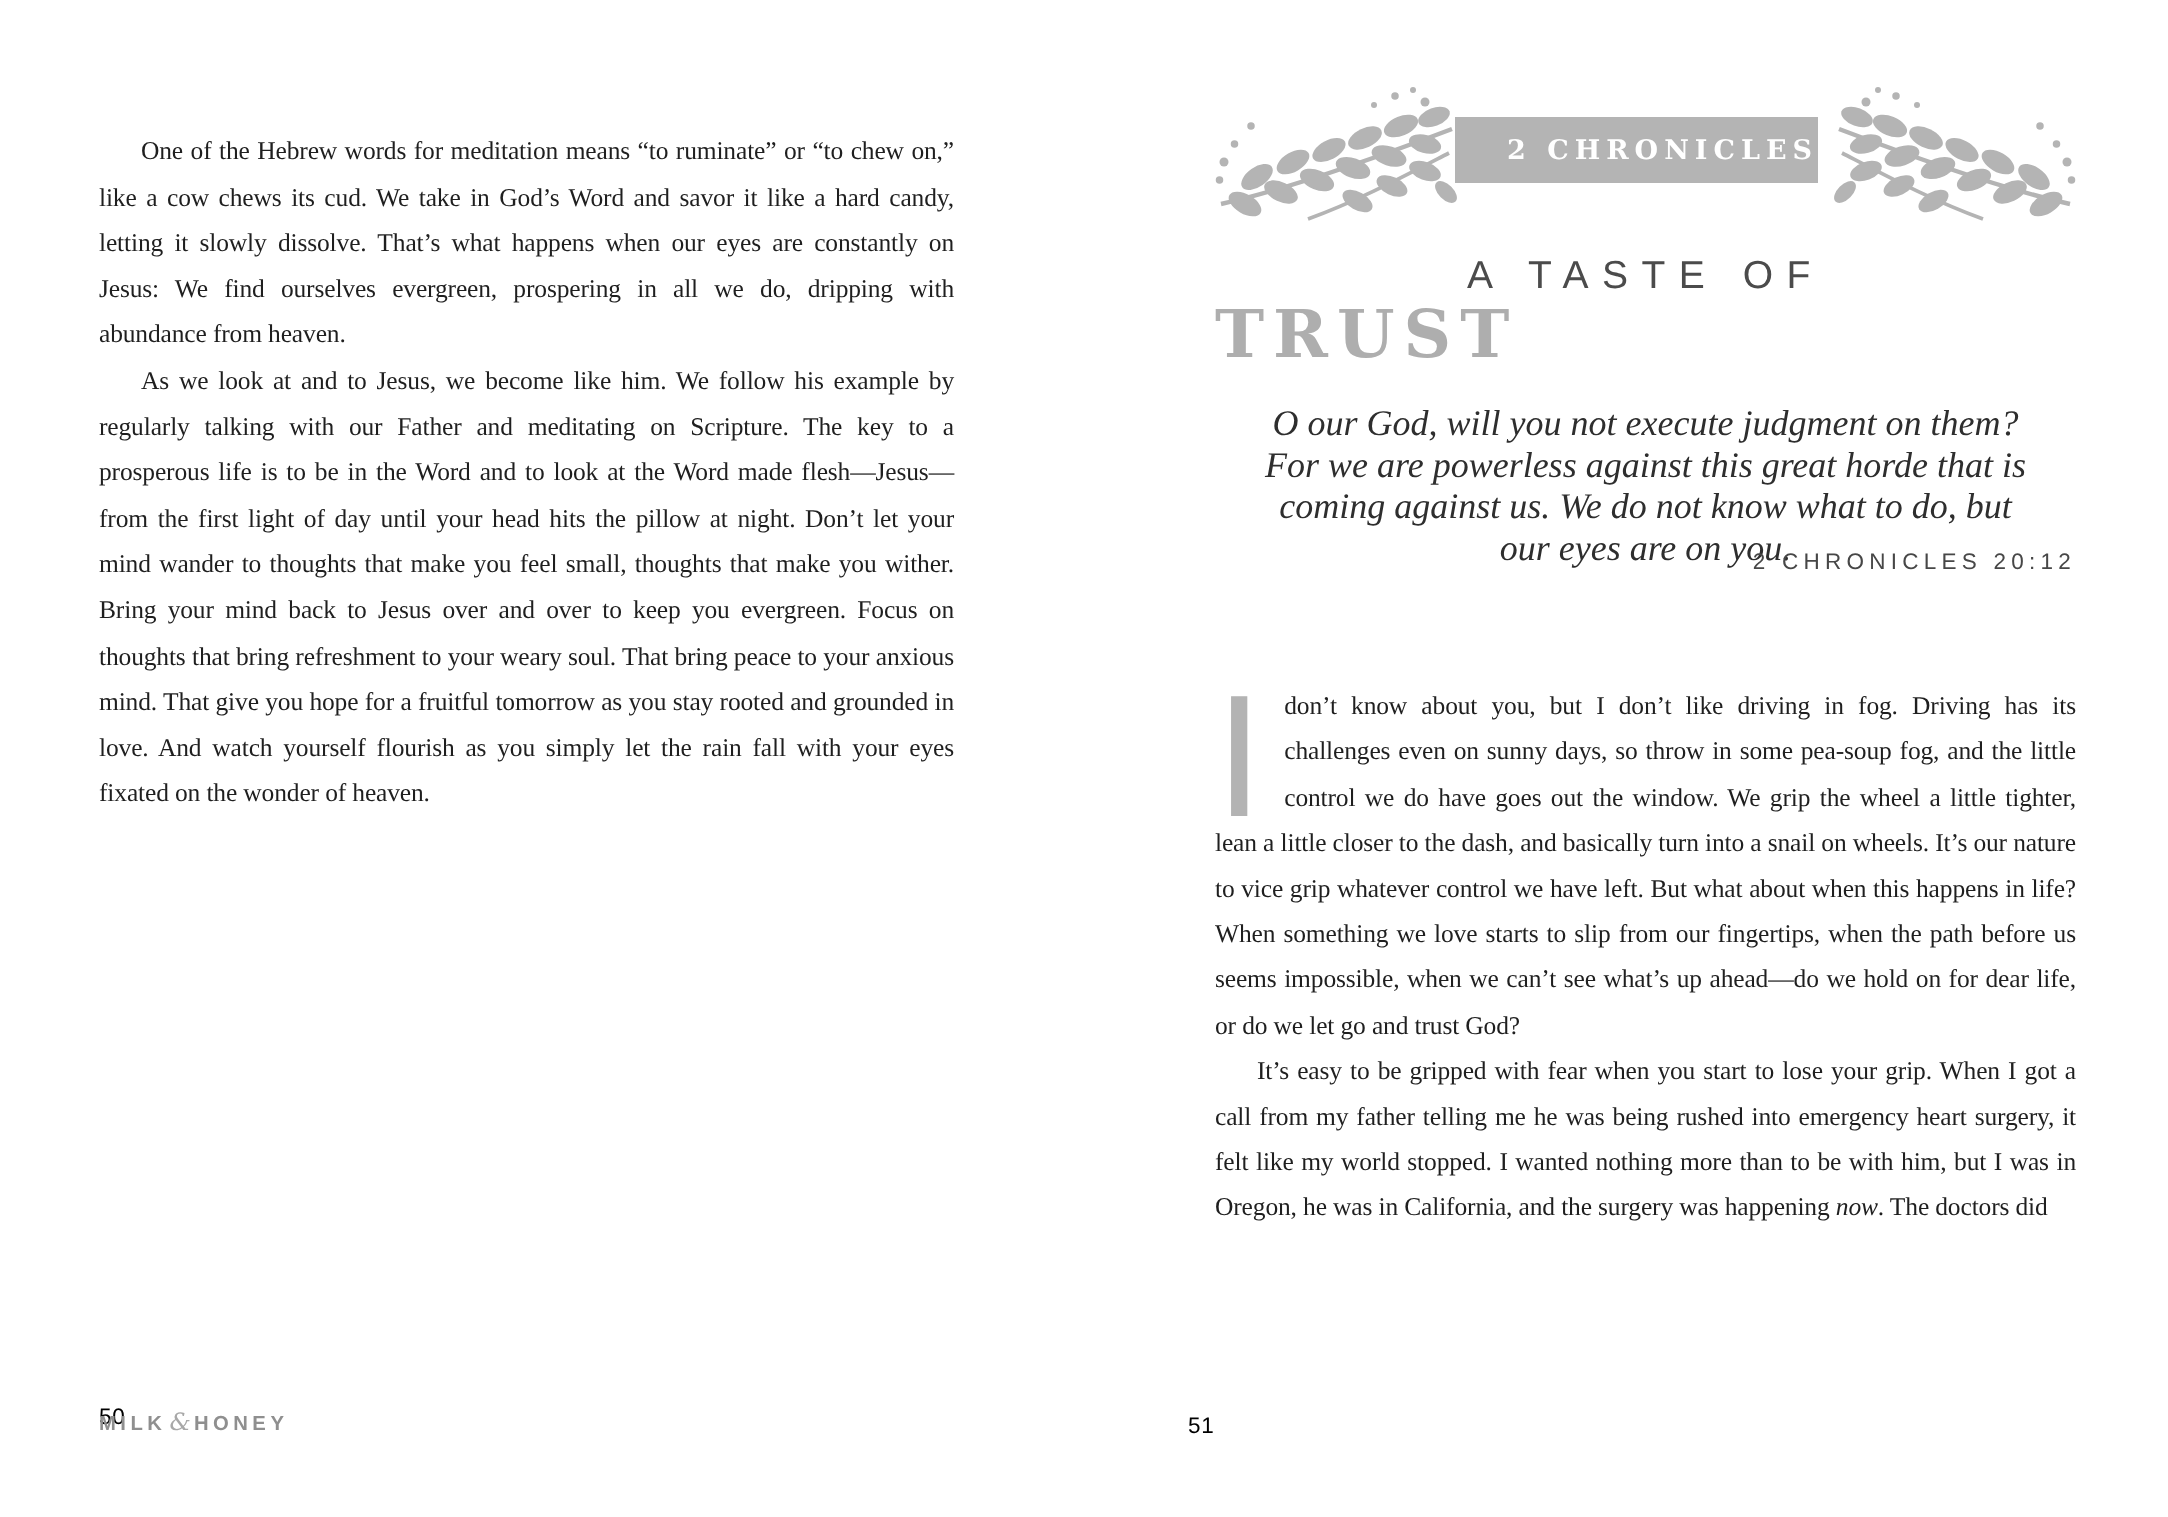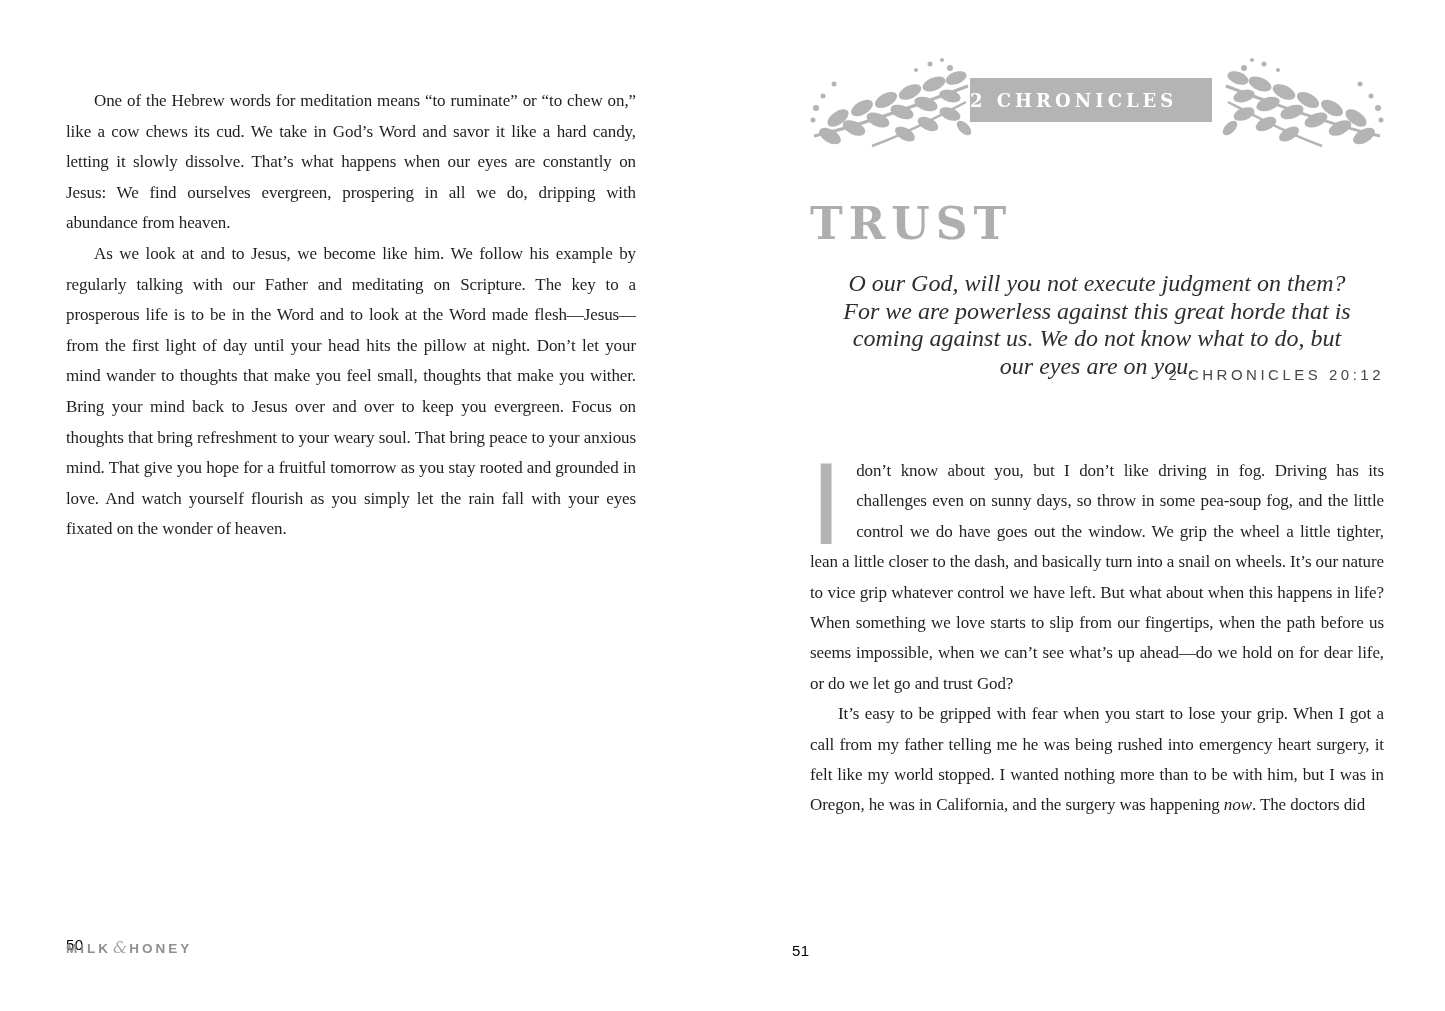--- a/index.html
+++ b/index.html
@@ -24,21 +24,21 @@
   .brand .amp{font-family:"DejaVu Serif",serif;font-weight:400;
               font-style:italic;font-size:16px;color:#a8a8a8;
               letter-spacing:0;padding:0 2px;}
 
   
   .right-page{position:absolute;left:810px;top:56px;width:574px;}
 
   .header-orn{position:relative;height:92px;}
   .header-orn svg{position:absolute;left:0;top:0;}
   .banner{position:absolute;left:160px;top:22px;width:242px;height:44px;
-          background:#b4b4b4;color:#ffffff;text-align:left;line-height:45px;
+          background:#b4b4b4;color:#ffffff;text-align:right;line-height:45px;
           font-family:"DejaVu Serif",serif;font-size:18px;font-weight:600;
           letter-spacing:4px;}
 
   .title1{position:absolute;left:0;top:112px;width:574px;text-align:center;
           font-family:"Liberation Sans",sans-serif;font-size:26px;
           letter-spacing:9px;color:#4b4b4b;}
   .title2{position:absolute;left:0;top:142px;width:574px;text-align:left;
           font-family:"DejaVu Serif",serif;font-weight:700;font-size:44px;
           letter-spacing:6px;color:#aeaeae;}
 
@@ -103,20 +103,21 @@
         <circle cx="120" cy="8" r="2.5"></circle>
           <circle cx="132" cy="4" r="2"></circle>
         <circle cx="140" cy="12" r="3"></circle>
           <circle cx="106" cy="14" r="2"></circle>
       </g>
       <use href="#spray" transform="translate(574,0) scale(-1,1)"></use>
     </svg>
     <div class="banner">2 CHRONICLES</div>
   </div>
 
+  <div class="title1">A TASTE OF</div>
   <div class="title2">TRUST</div>
 
   <div class="epigraph">O our God, will you not execute judgment on them? For we are powerless against this great horde that is coming against us. We do not know what to do, but our eyes are on you.</div>
   <div class="reference">2 CHRONICLES 20:12</div>
 
   <div class="right-body">
     <p>
       <span class="dropcap">I</span><span>don’t know about you, but I don’t like driving in fog. Driving has its challenges even on sunny days, so throw in some pea-soup fog, and the little control we do have goes out the window. We grip the wheel a little tighter, lean a little closer to the dash, and basically turn into a snail on wheels. It’s our nature to vice grip whatever control we have left. But what about when this happens in life? When something we love starts to slip from our fingertips, when the path before us seems impossible, when we can’t see what’s up ahead—do we hold on for dear life, or do we let go and trust God?</span>
     </p>
     <p class="indent">

